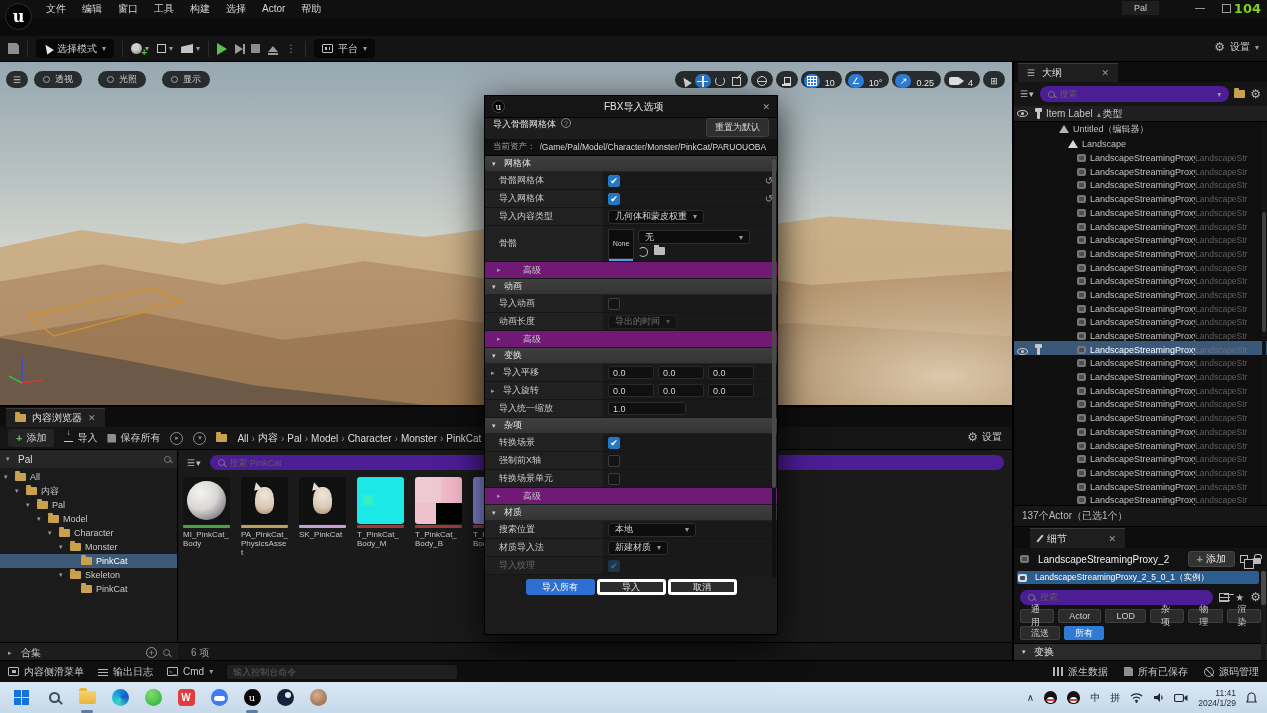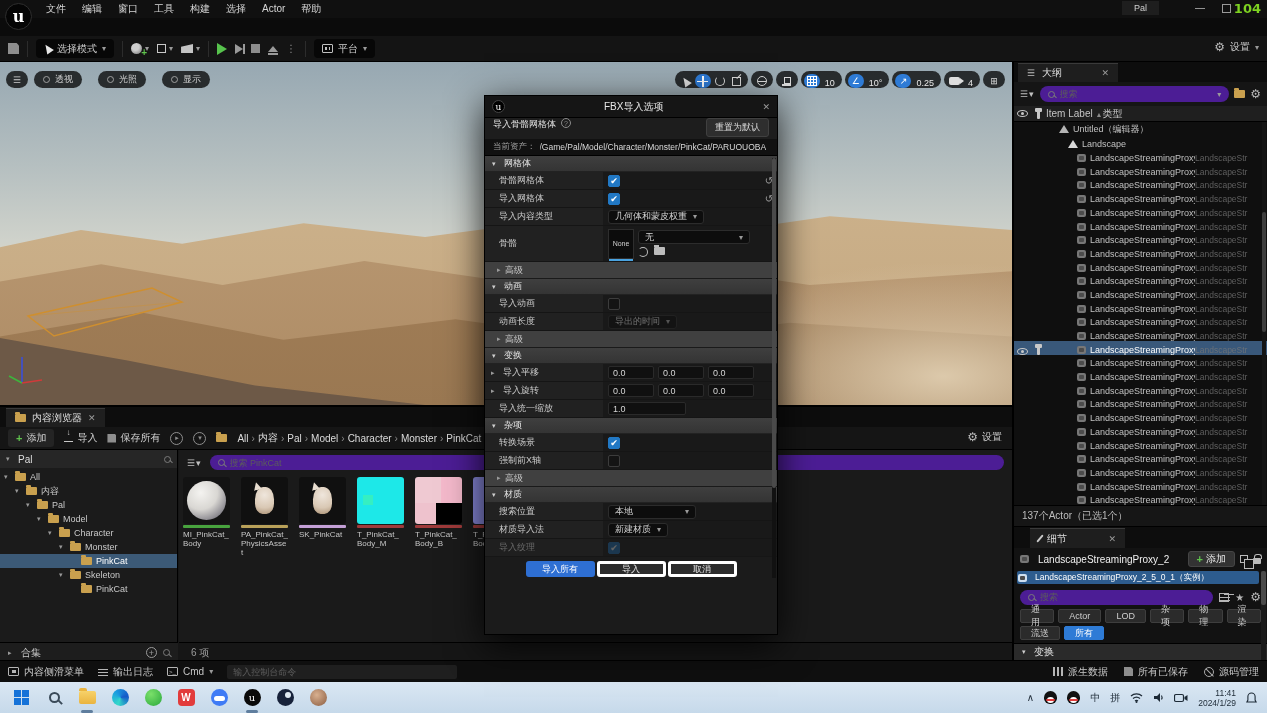--- a/index.html
+++ b/index.html
@@ -230,21 +230,21 @@
   .dlg-ue{width:13px;height:13px;border-radius:50%;background:#000;border:1px solid #444;color:#fff;font-size:9px;display:flex;align-items:center;justify-content:center;font-family:"DejaVu Serif",serif;}
   .dlg-sub{height:21px;display:flex;align-items:flex-start;gap:5px;padding:0 8px;background:#1d1d1d;color:#e2e2e2;}
   .qmark{width:10px;height:10px;border:1px solid #8a8a8a;border-radius:50%;color:#8a8a8a;font-size:7px;display:flex;align-items:center;justify-content:center;}
   .reset-btn{margin-left:auto;background:#2e2e2e;border:1px solid #404040;border-radius:3px;color:#ddd;font-size:9px;padding:2px 8px;font-family:inherit;}
   .dlg-asset{height:17px;background:#111;display:flex;align-items:center;gap:4px;padding:0 8px;font-size:8.5px;border-bottom:1px solid #000;}
   .dlg-asset .alabel{color:#9c9c9c;}
   .dlg-asset .apath{color:#dadada;white-space:nowrap;overflow:hidden;}
   .dlg-body{position:relative;}
   .sec{height:16px;background:linear-gradient(#3f3f3f,#343434);display:flex;align-items:center;gap:5px;padding:0 7px;color:#e4e4e4;border-bottom:1px solid #222;}
   .secarrow{color:#cfcfcf;font-size:7px;width:7px;}
-  .advrow{height:17px;background:#404040;display:flex;align-items:center;gap:1px;padding:0 12px;color:#c9c9c9;border-bottom:1px solid #1a1a1a;}
+  .advrow{height:17px;background:#701a75;display:flex;align-items:center;gap:19px;padding:0 12px;color:#c9c9c9;border-bottom:1px solid #1a1a1a;}
   .prow{height:18px;display:flex;align-items:stretch;border-bottom:1px solid #151515;}
   .prow.tall{height:36px;}
   .plabel{width:118px;background:#212121;display:flex;align-items:center;gap:4px;padding:0 6px 0 14px;color:#c9c9c9;}
   .pexp{color:#9a9a9a;font-size:7px;margin-left:-8px;width:8px;}
   .pval{flex:1;background:#191919;display:flex;align-items:center;gap:4px;padding:0 5px;}
   .preset{width:16px;background:#191919;display:flex;align-items:center;justify-content:center;color:#9a9a9a;font-size:10px;}
   .cbx{width:12px;height:12px;background:#141414;border:1px solid #3c3c3c;border-radius:2px;display:flex;align-items:center;justify-content:center;color:transparent;font-size:9px;}
   .cbx.checked{background:#2178c4;border-color:#2178c4;color:#fff;}
   .cbx.dim{opacity:.45;}
   .dd{height:14px;background:#0d0d0d;border:1px solid #2c2c2c;border-radius:3px;display:flex;align-items:center;gap:6px;padding:0 6px;color:#d6d6d6;}
@@ -1295,20 +1295,26 @@
         <div class="pval">
             <span class="cbx checked">✔</span>
           </div>
       </div>
       <div class="prow">
         <div class="plabel">强制前X轴</div>
         <div class="pval">
             <span class="cbx"></span>
           </div>
       </div>
+      <div class="prow">
+        <div class="plabel">转换场景单元</div>
+        <div class="pval">
+            <span class="cbx"></span>
+          </div>
+      </div>
       <div class="advrow">
           <span class="texp">▸</span>
           <span>高级</span>
         </div>
 
       <div class="sec">
           <span class="secarrow">▾</span>
           <span>材质</span>
         </div>
       <div class="prow">

